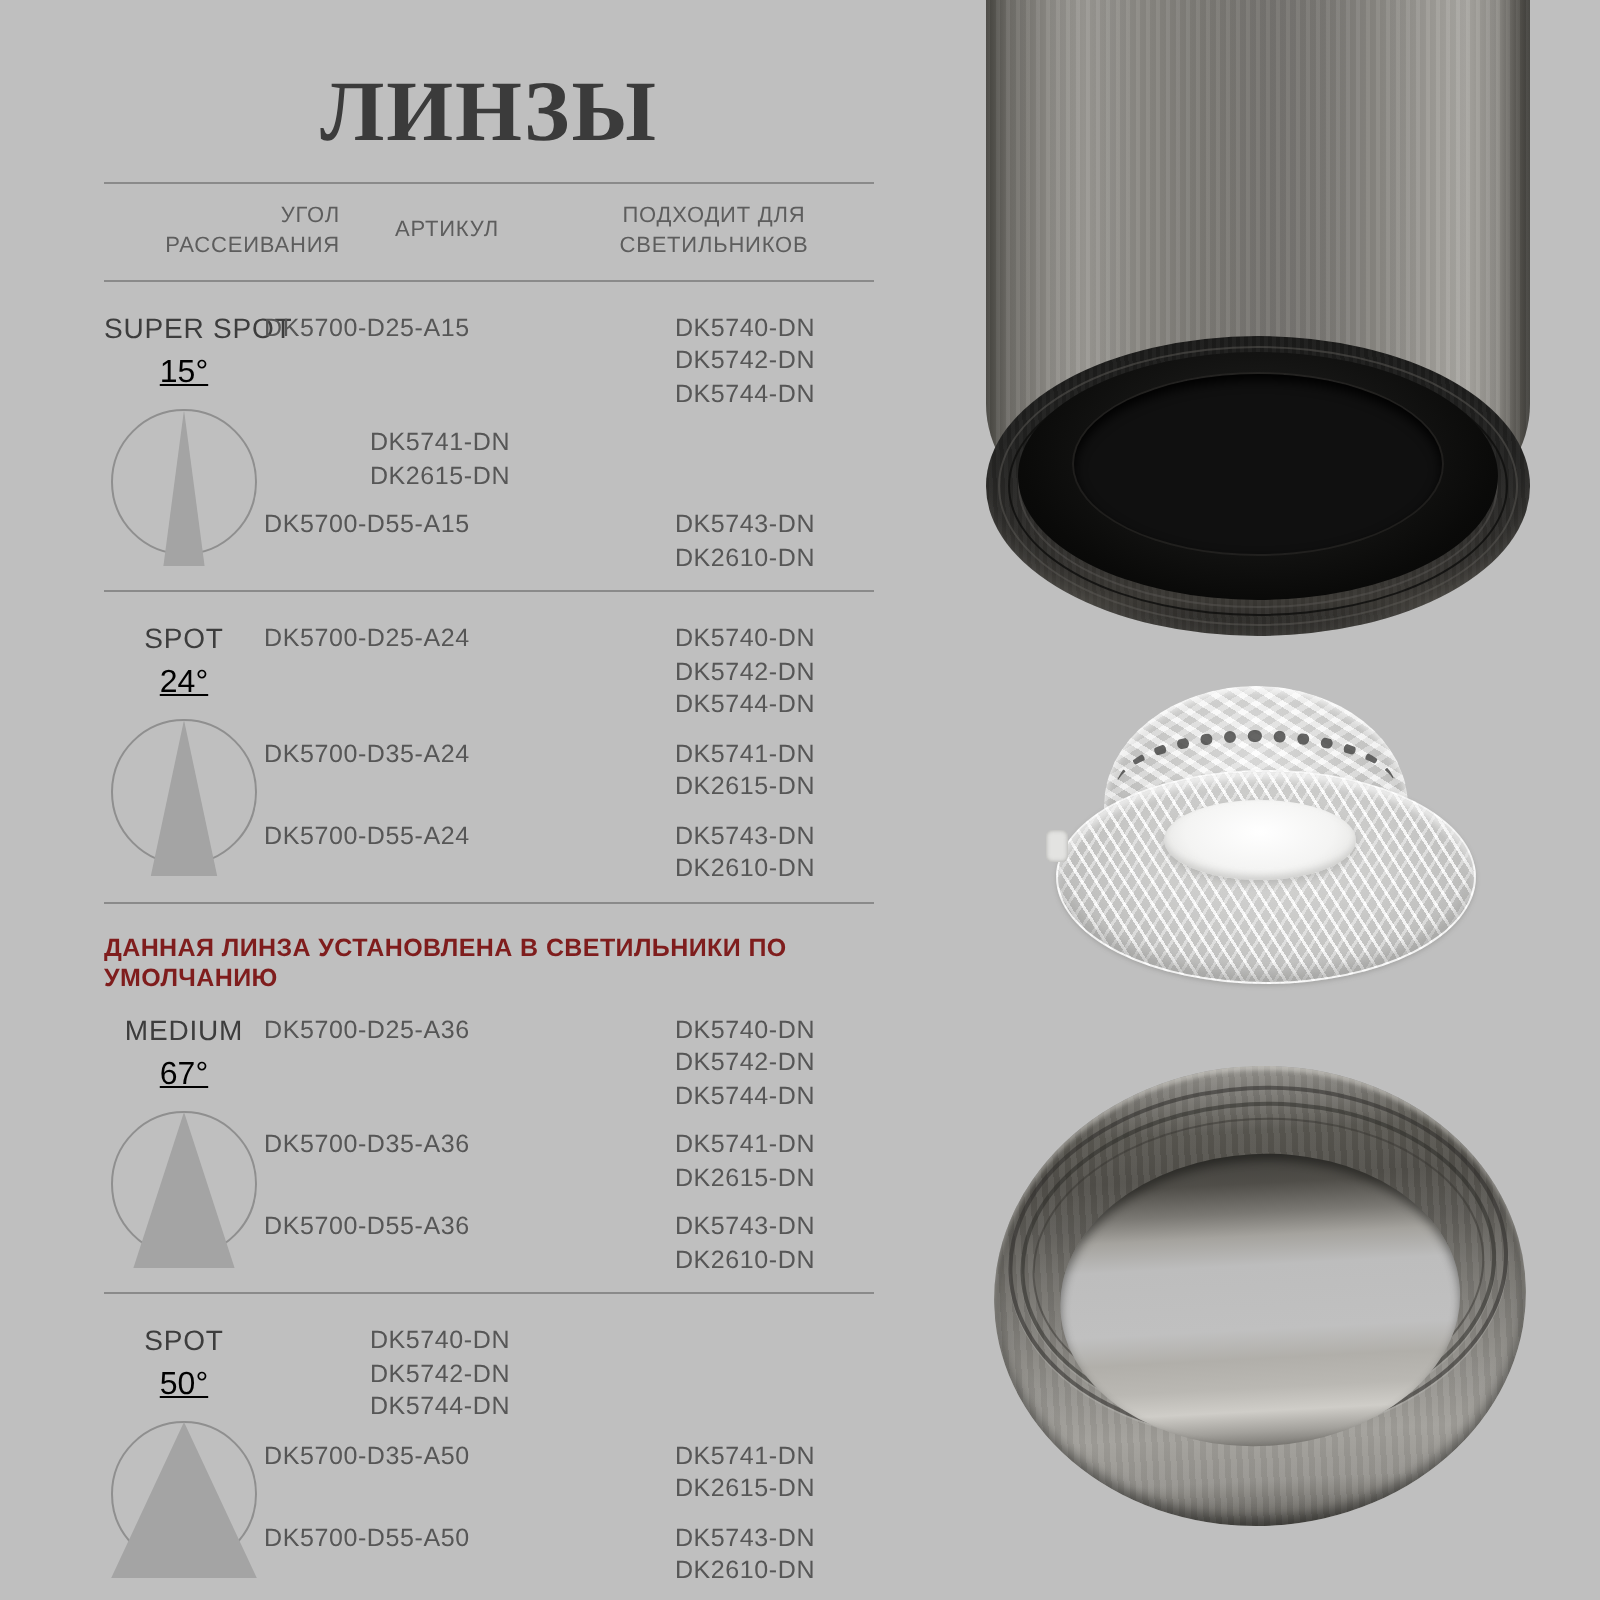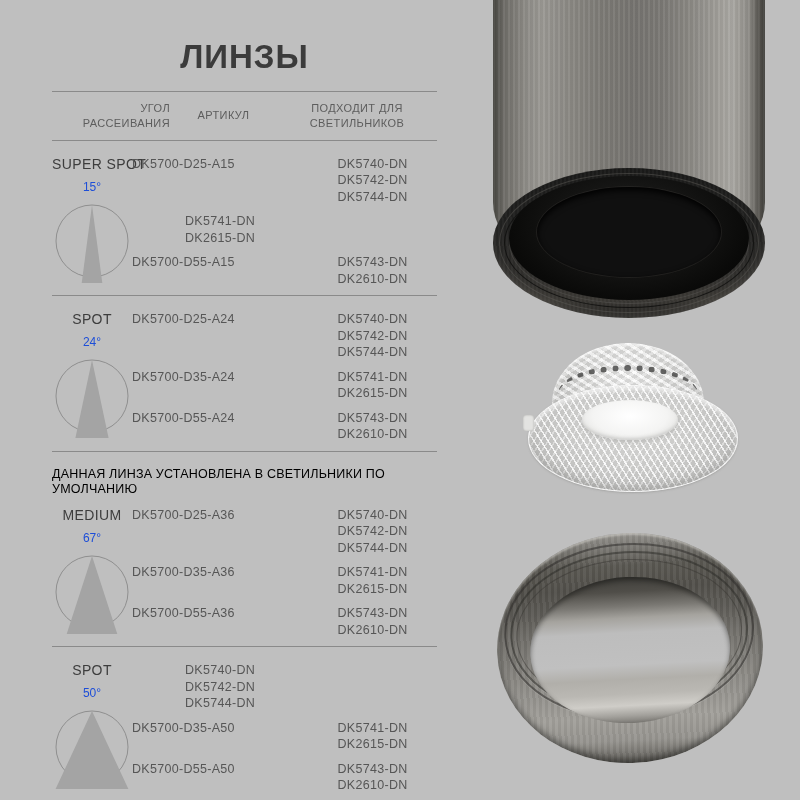--- a/index.html
+++ b/index.html
@@ -1,35 +1,35 @@
 <!DOCTYPE html>
 <html><head>
 <meta charset="utf-8">
 <style>
   html,body{margin:0;padding:0;}
   body{font-family:"Liberation Sans", sans-serif; background:#bfbfbf;}
   .canvas{position:relative;width:800px;height:800px;background:#bfbfbf;overflow:hidden;}
 
   
   .table-block{position:absolute;left:52px;top:0;width:385px;}
-  .page-title{margin-top:38px;text-align:center;font-size:33px;line-height:38px;
-    font-weight:bold;color:#3b3b3b;letter-spacing:1px;}
+  .page-title{margin-top:38px;text-align:center;font-size:43px;line-height:38px;
+    font-weight:bold;color:#3b3b3b;letter-spacing:1px;font-family:Liberation Serif, serif;}
   .rule{border-top:1px solid #8a8a8a;height:0;}
   .rule-top{margin-top:15px;}
   .thead{display:grid;grid-template-columns:118px 1fr 160px;align-items:center;padding:9px 0;}
   .th{font-size:11px;line-height:1.35;color:#5d5d5d;letter-spacing:0.4px;text-align:right;}
   .th-c{text-align:center;}
   .section{padding-top:15px;}
   .section:not(.last)::after{content:"";display:block;border-bottom:1px solid #8a8a8a;margin-top:0px;}
-  .default-note{font-size:12.5px;font-weight:normal;color:#000000;letter-spacing:0.2px;
+  .default-note{font-size:12.5px;font-weight:bold;color:#7f1d1d;letter-spacing:0.2px;
     line-height:15px;margin:0 0 10px 0;}
   .sec-grid{display:grid;grid-template-columns:80px 1fr;}
   .angle-col{text-align:center;}
   .beam-name{font-size:14px;color:#3d3d3d;letter-spacing:0.4px;white-space:nowrap;line-height:16px;}
-  .beam-angle{font-size:12px;color:#1d4ed8;margin-top:8px;line-height:14px;}
+  .beam-angle{font-size:16px;color:#000000;margin-top:8px;line-height:14px;text-decoration:underline;}
   .beam-fig{margin-top:6px;}
   .rows{}
   .row{display:grid;grid-template-columns:190px 1fr;margin-bottom:8px;
     font-size:12.5px;color:#565656;letter-spacing:0.3px;line-height:16.5px;}
   .article-cell{text-align:left;}
   .fixtures-cell{text-align:center;padding-right:14px;}
 
   
   .figure{position:absolute;}
   

